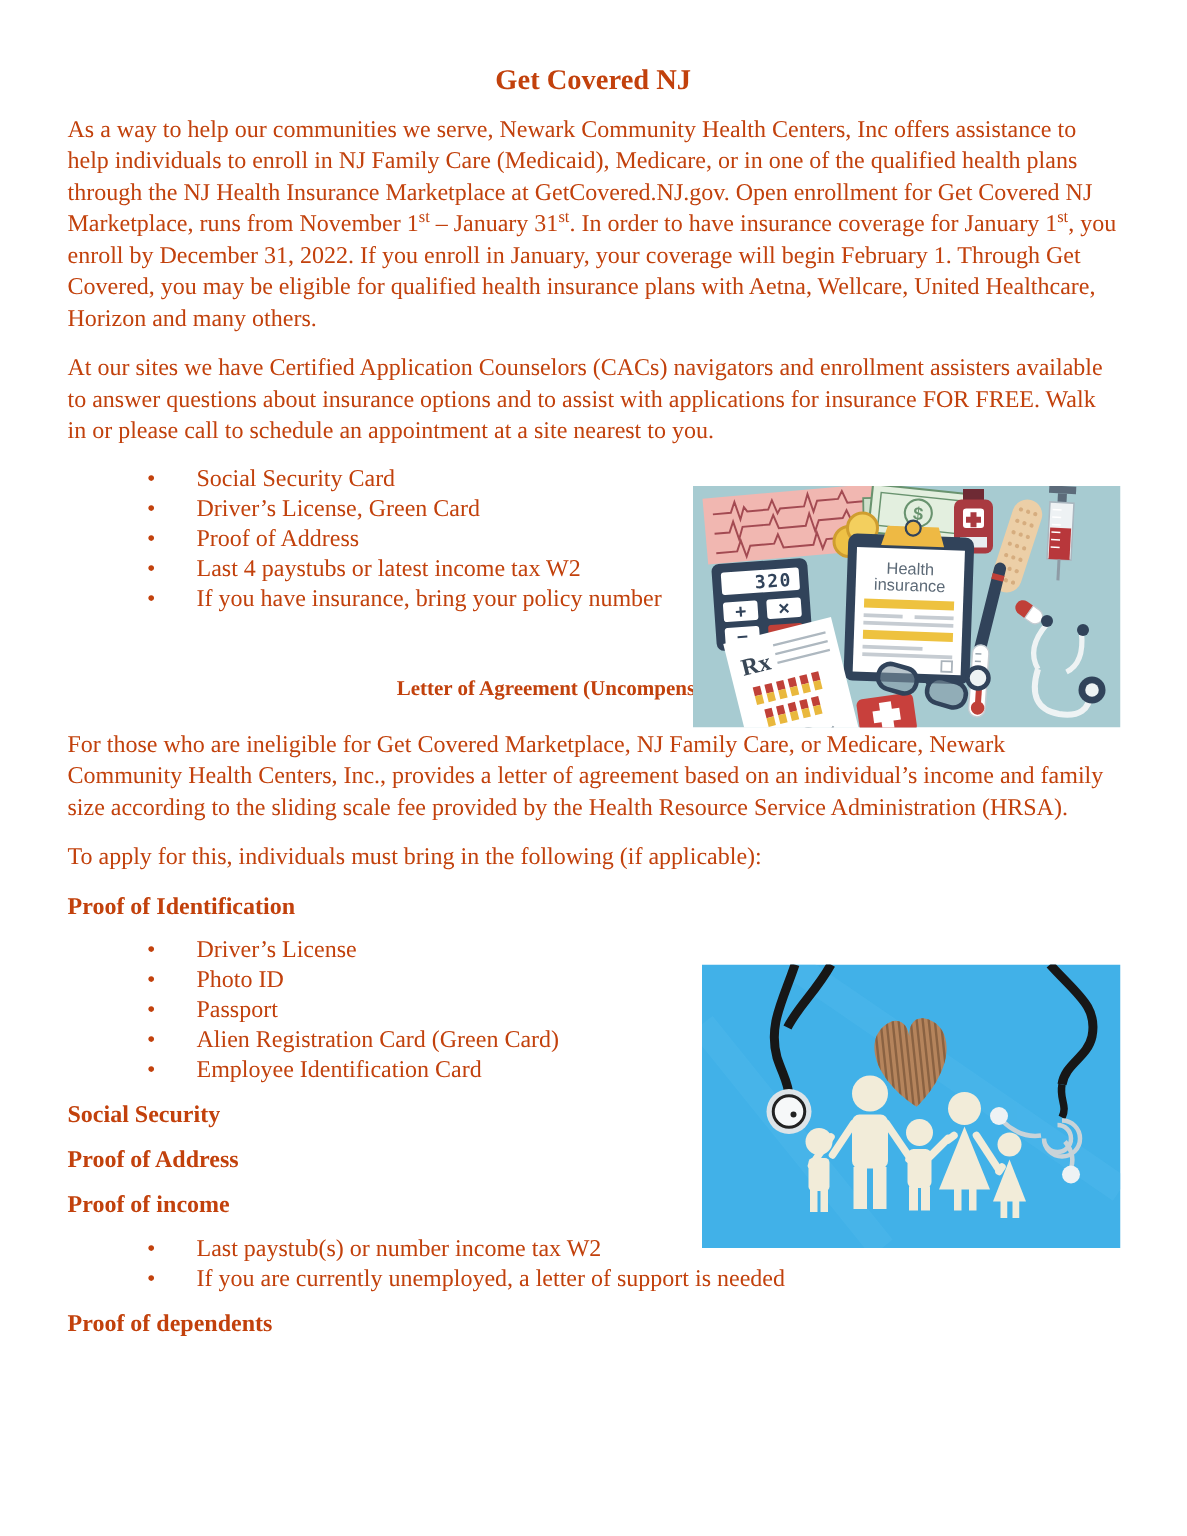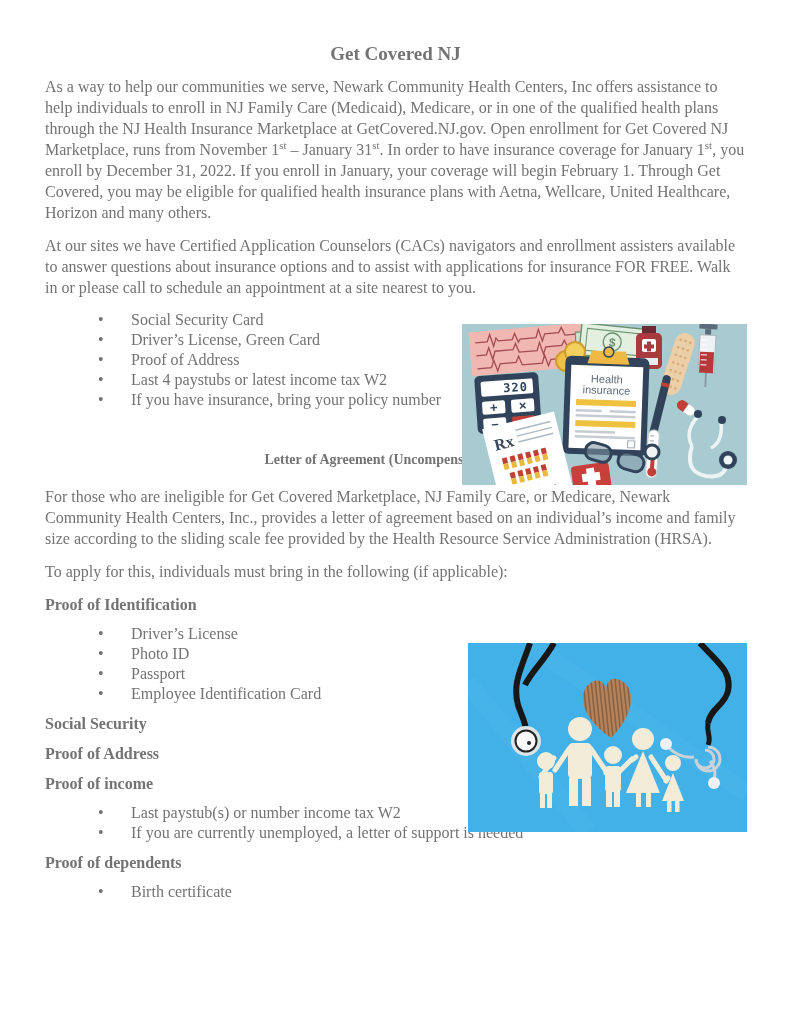--- a/index.html
+++ b/index.html
@@ -1,18 +1,18 @@
 <!DOCTYPE html>
 <html><head>
 <meta charset="utf-8">
 <style>
   html,body { margin:0; padding:0; background:#ffffff; }
   .page {
     position:relative; width:791px; height:957px; margin:0 auto;
-    background:#ffffff; color:#737373;
+    background:#ffffff; color:#c2410c;
     font-family:"Liberation Serif", serif; overflow:hidden;
   }
   .content { padding:42px 45px 0 45px; }
   h1.doc-title {
     font-size:19px; line-height:24px; font-weight:bold;
     text-align:center; margin:0 0 10px 0;
   }
   h2.section-heading {
     font-size:14px; line-height:28px; font-weight:bold;
     text-align:center; margin:36px 0 12px 0;
@@ -57,39 +57,37 @@
     <p class="body">For those who are ineligible for Get Covered Marketplace, NJ Family Care, or Medicare, Newark Community Health Centers, Inc., provides a letter of agreement based on an individual’s income and family size according to the sliding scale fee provided by the Health Resource Service Administration (HRSA).</p>
 
     <p class="body">To apply for this, individuals must bring in the following (if applicable):</p>
 
     <h3 class="sub-heading">Proof of Identification</h3>
 
     <ul class="doc-list">
       <li>Driver’s License</li>
       <li>Photo ID</li>
       <li>Passport</li>
+      <li>Alien Registration Card (Green Card)</li>
       <li>Employee Identification Card</li>
     </ul>
 
     <h3 class="sub-heading">Social Security</h3>
 
     <h3 class="sub-heading">Proof of Address</h3>
 
     <h3 class="sub-heading">Proof of income</h3>
 
     <ul class="doc-list">
       <li>Last paystub(s) or number income tax W2</li>
       <li>If you are currently unemployed, a letter of support is needed</li>
     </ul>
 
     <h3 class="sub-heading">Proof of dependents</h3>
 
-    <ul class="doc-list">
-      <li>Birth certificate</li>
-    </ul>
 
   </div>
 
   <div class="figure fig1">
     <svg width="285" height="161" viewBox="0 0 285 161" xmlns="http://www.w3.org/2000/svg">
       <rect width="285" height="161" fill="#a7cbd1"></rect>
 
       <g transform="rotate(-5 70 25)">
         <rect x="8" y="3" width="126" height="44" fill="#f1b7b1"></rect>
         <path d="M14 14 h12 l3 -7 3 12 3 -8 2 3 h14 l3 -6 3 9 2 -3 h16 l3 -8 3 12 3 -7 h14 l3 -5 3 8 h16" stroke="#a34a52" stroke-width="1.3" fill="none"></path>

